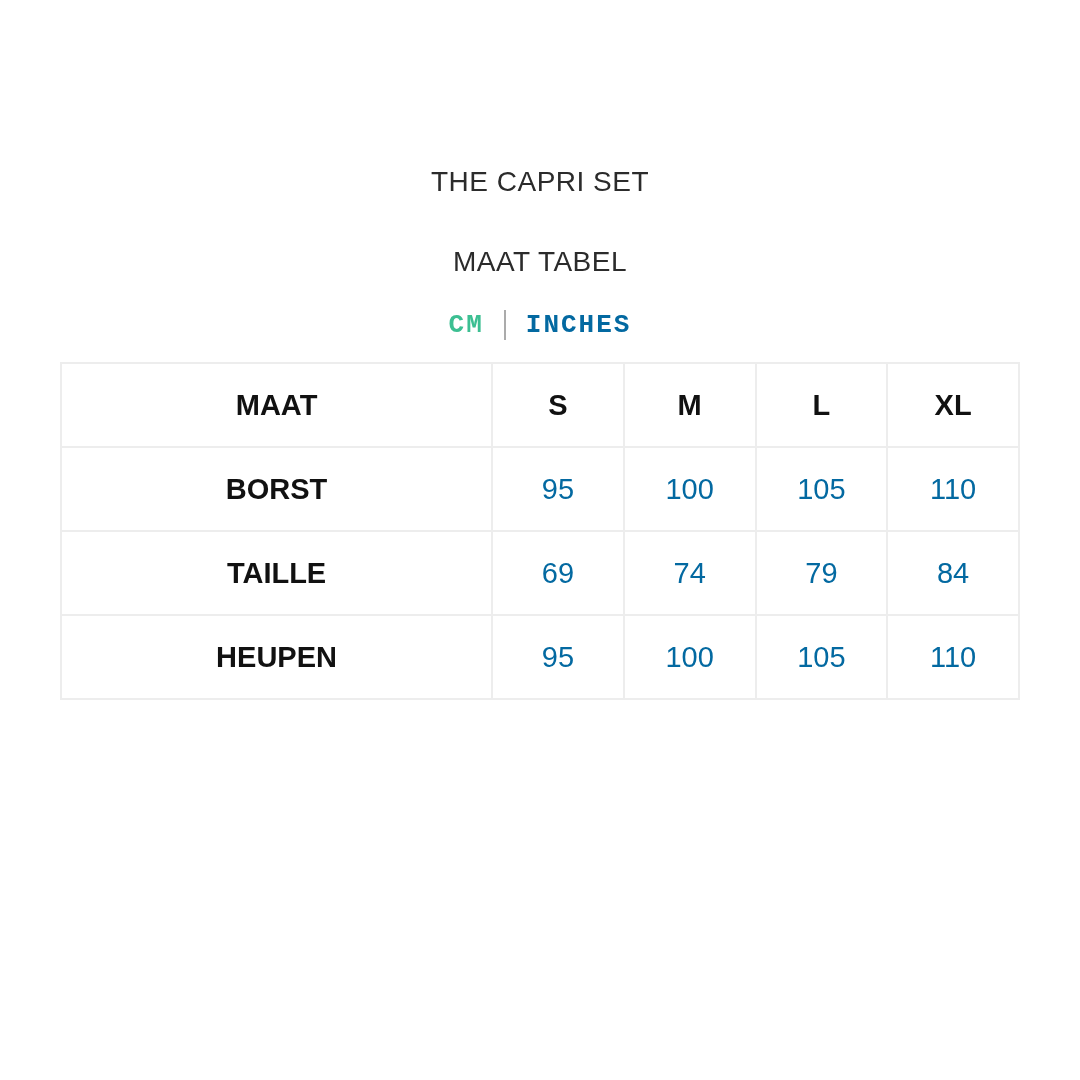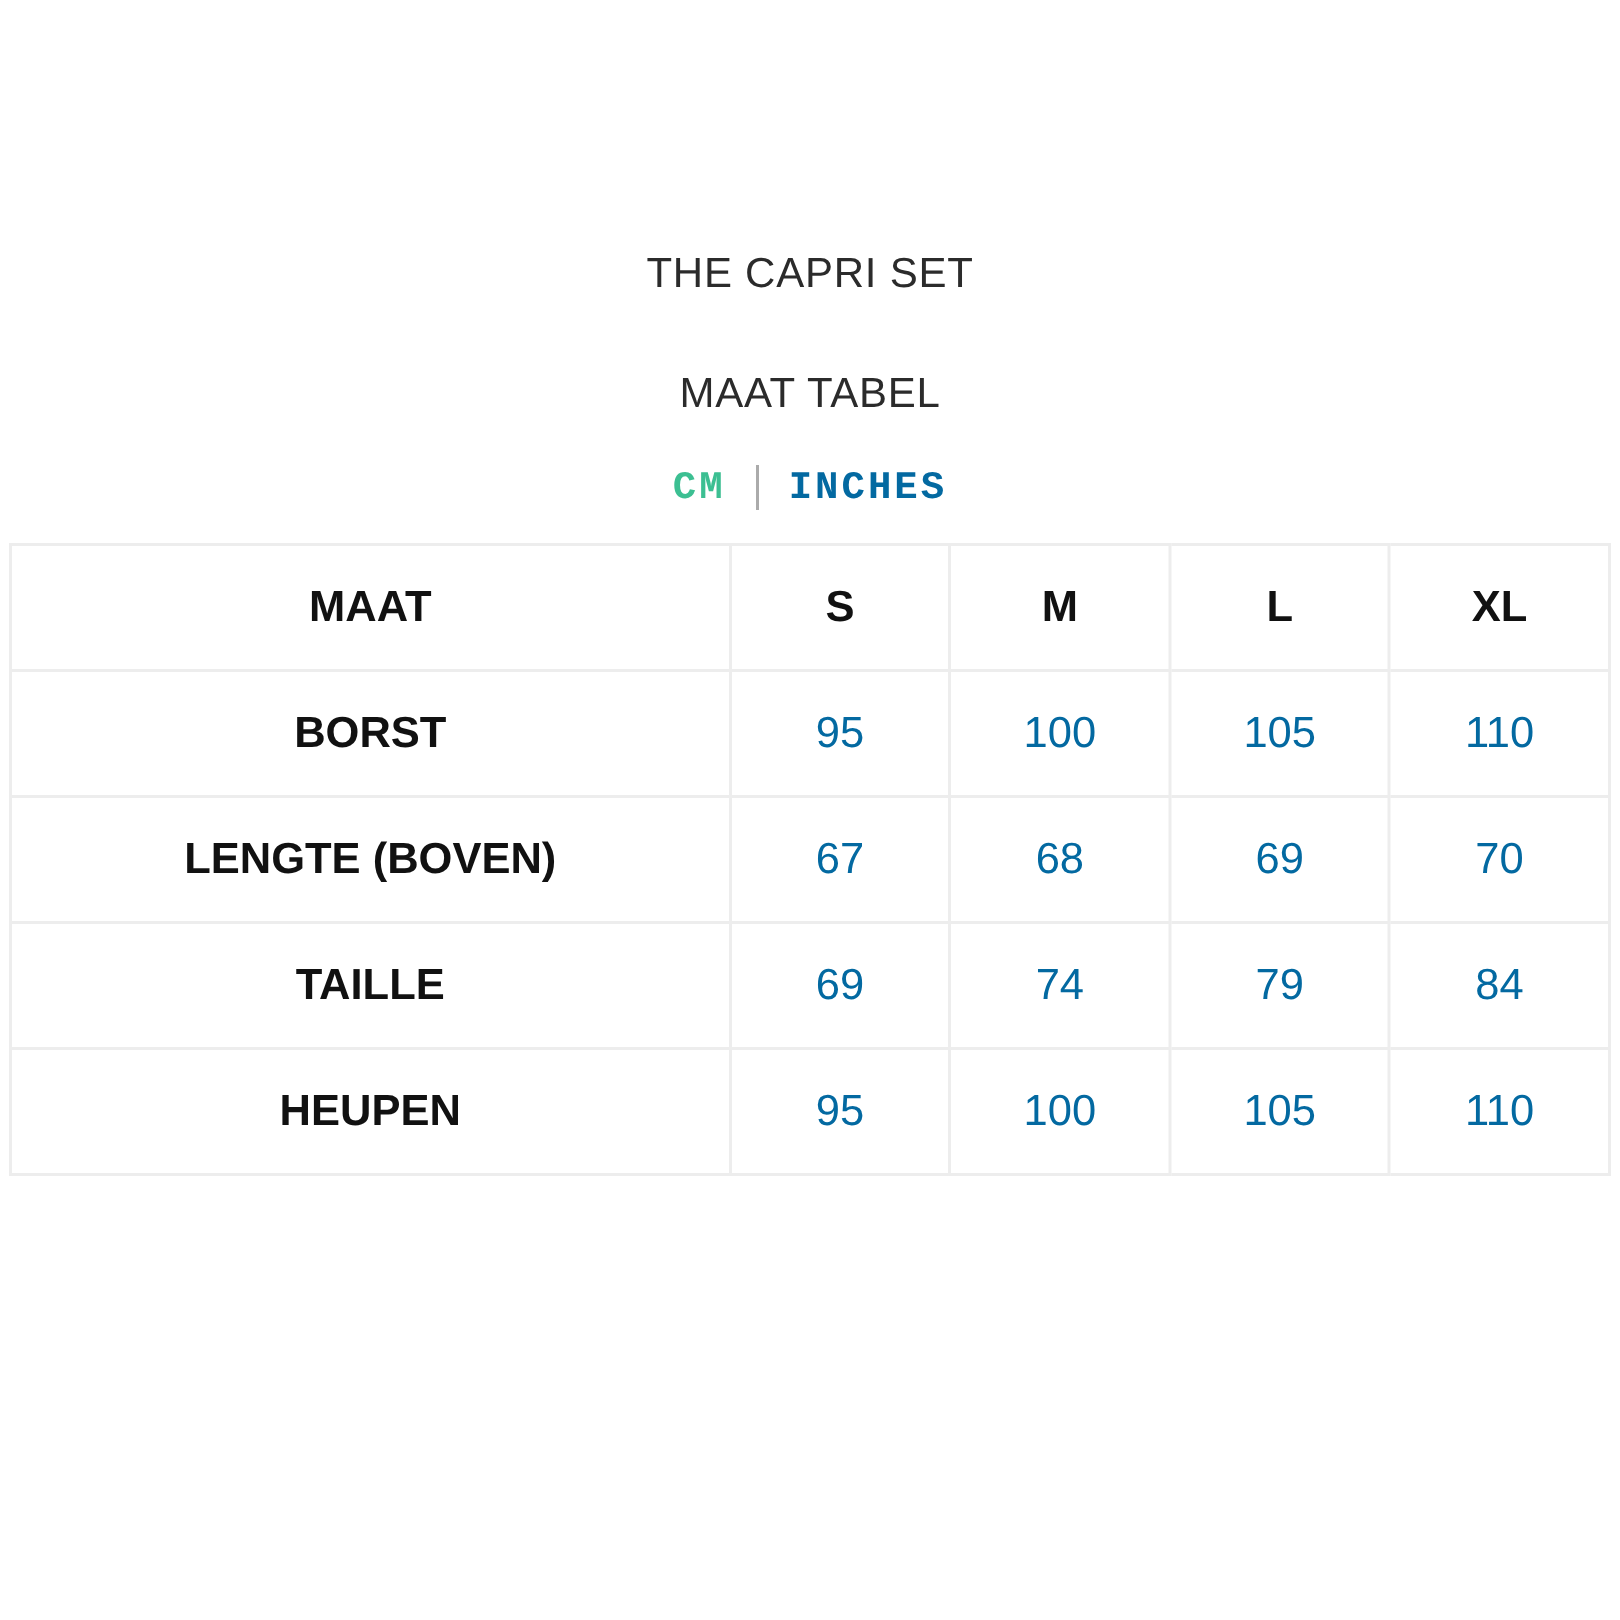--- a/index.html
+++ b/index.html
@@ -52,21 +52,21 @@
   .unit.cm { color: #3cbf92; }
   .unit.inches { color: #0369a1; }
   .toggle-divider {
     width: 2px;
     height: 30px;
     background: #ababab;
   }
   table.size-table {
     border-collapse: collapse;
     table-layout: fixed;
-    width: 1068px;
+    width: 960px;
     margin: 21px auto 0 auto;
   }
   table.size-table col.label-col { width: 45%; }
   table.size-table th,
   table.size-table td {
     border: 2px solid #ededed;
     height: 84px;
     text-align: center;
     vertical-align: middle;
     font-size: 29px;
@@ -116,27 +116,20 @@
     </thead>
     <tbody>
       <tr>
         <td class="row-label">BORST</td>
         <td class="value">95</td>
         <td class="value">100</td>
         <td class="value">105</td>
         <td class="value">110</td>
       </tr>
       <tr>
-        <td class="row-label">LENGTE (BOVEN)</td>
-        <td class="value">67</td>
-        <td class="value">68</td>
-        <td class="value">69</td>
-        <td class="value">70</td>
-      </tr>
-      <tr>
         <td class="row-label">TAILLE</td>
         <td class="value">69</td>
         <td class="value">74</td>
         <td class="value">79</td>
         <td class="value">84</td>
       </tr>
       <tr>
         <td class="row-label">HEUPEN</td>
         <td class="value">95</td>
         <td class="value">100</td>

